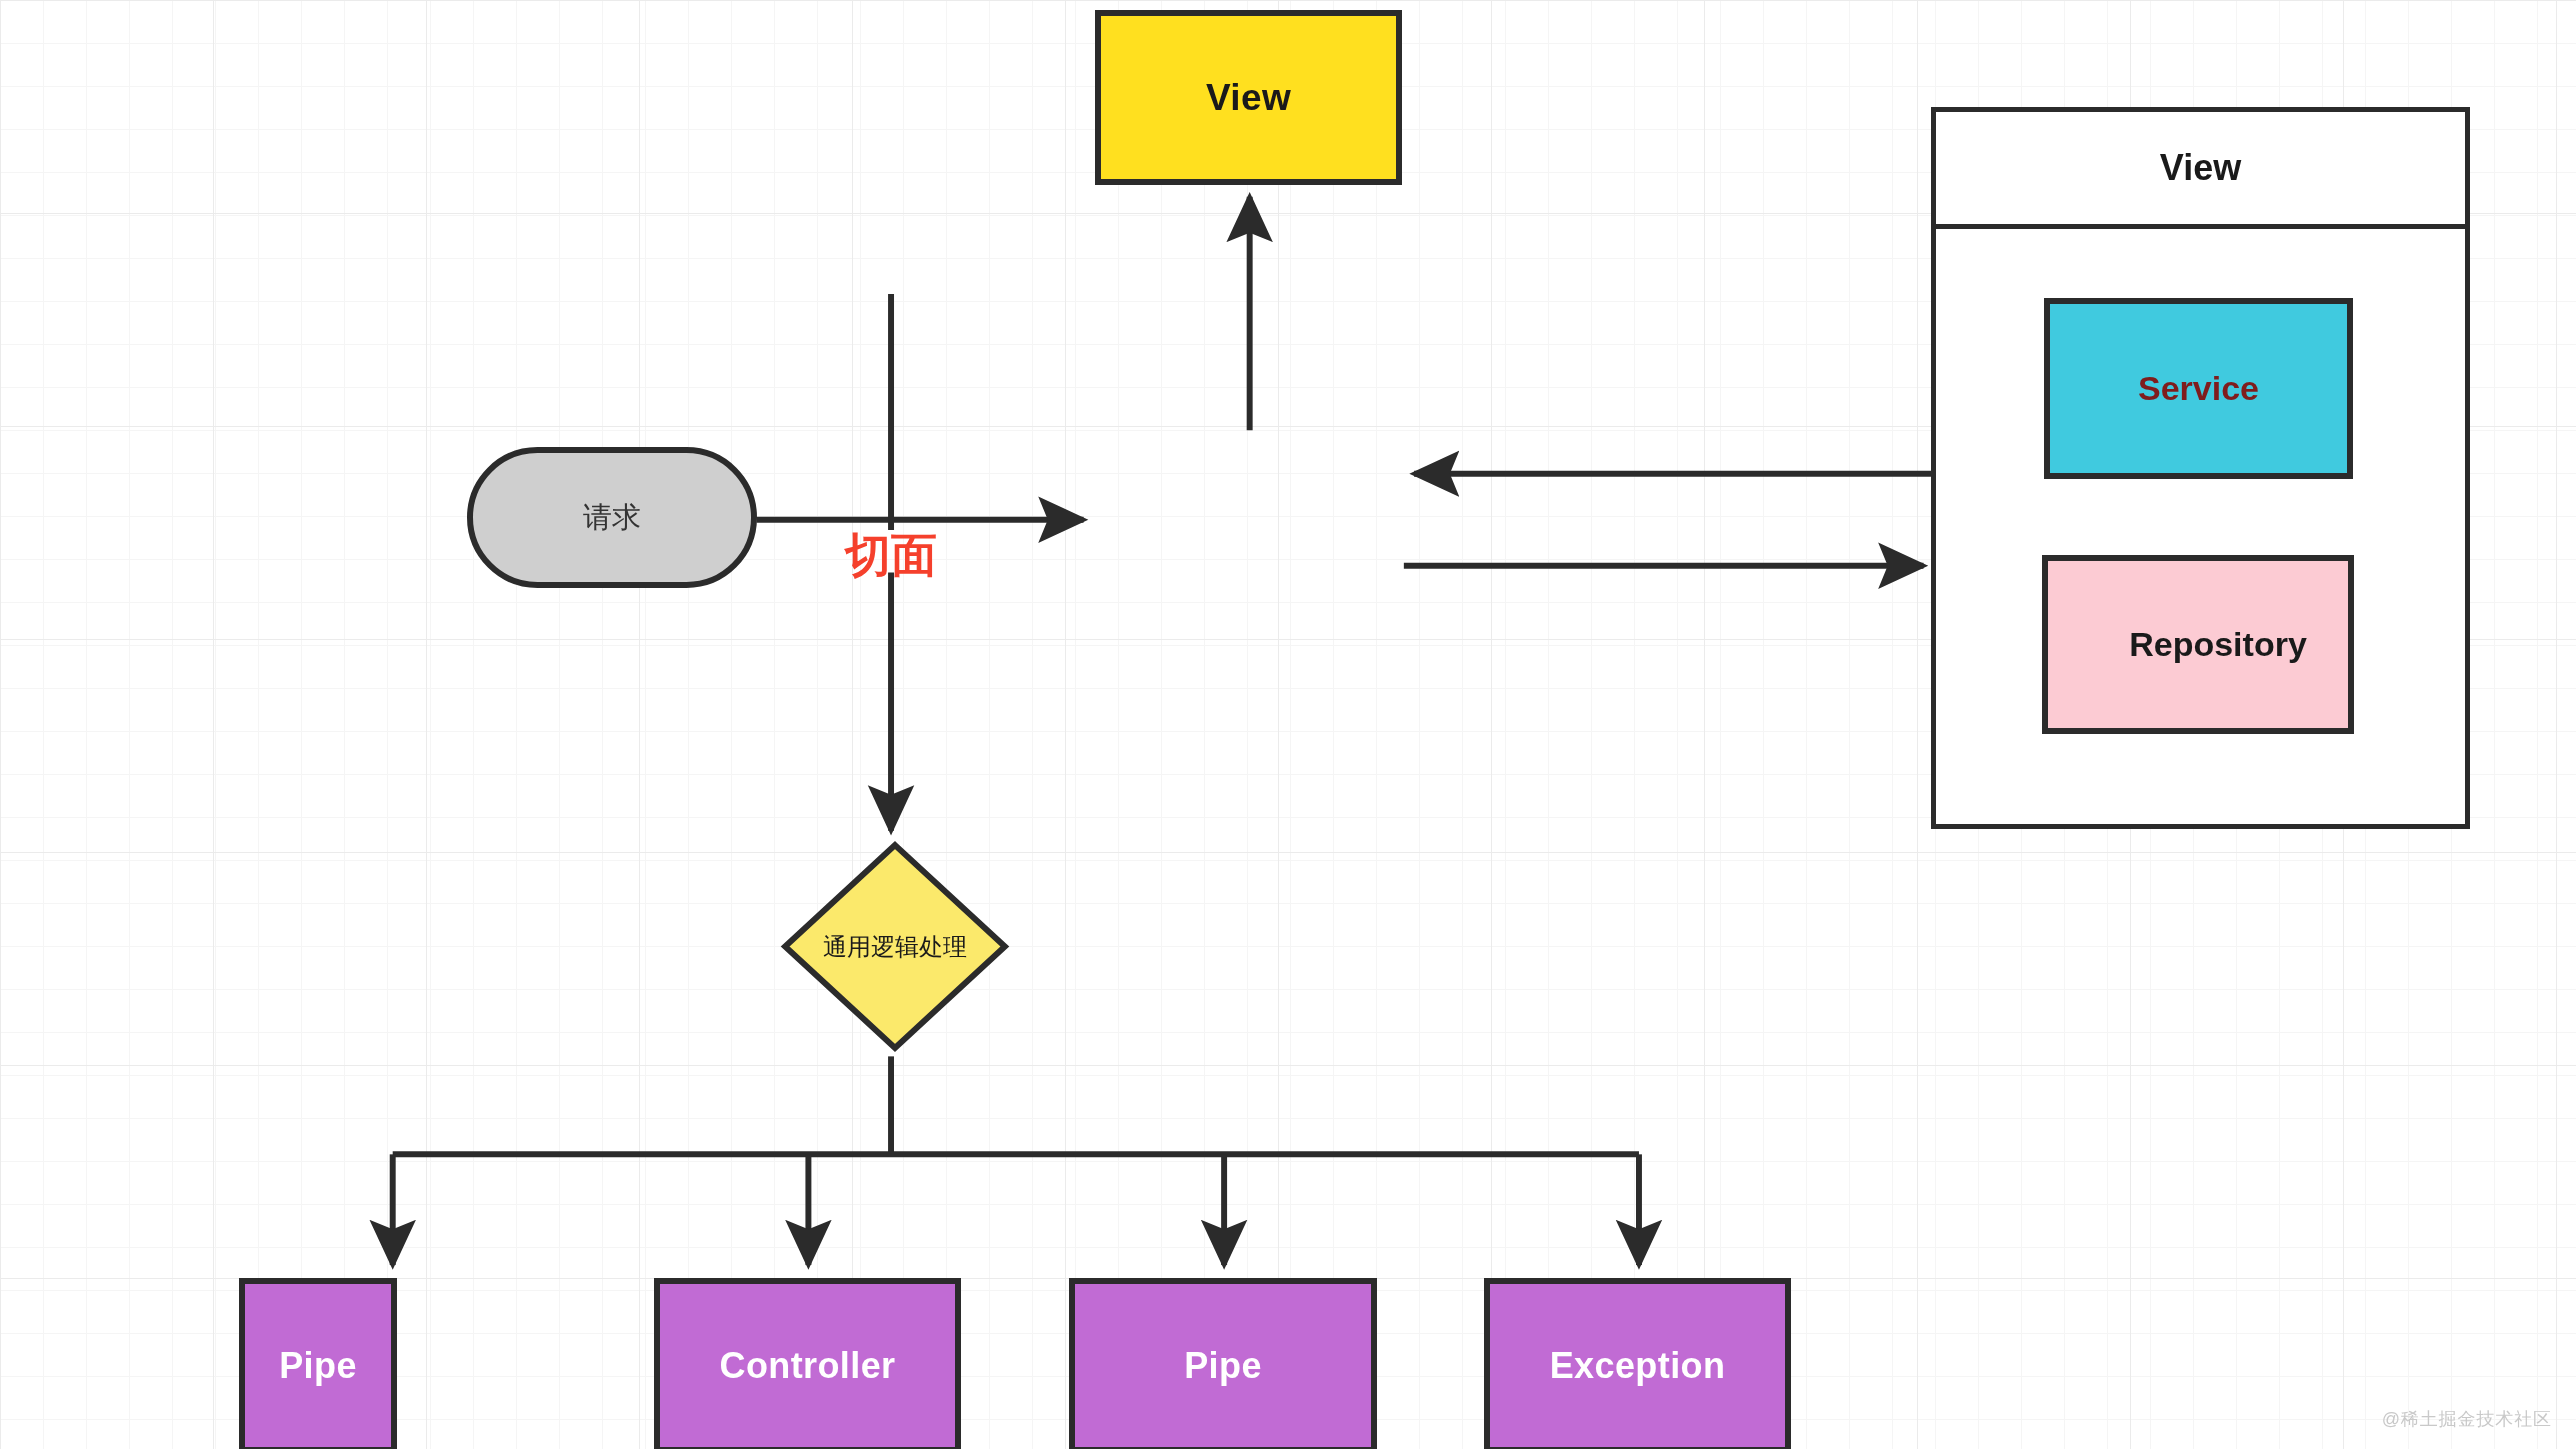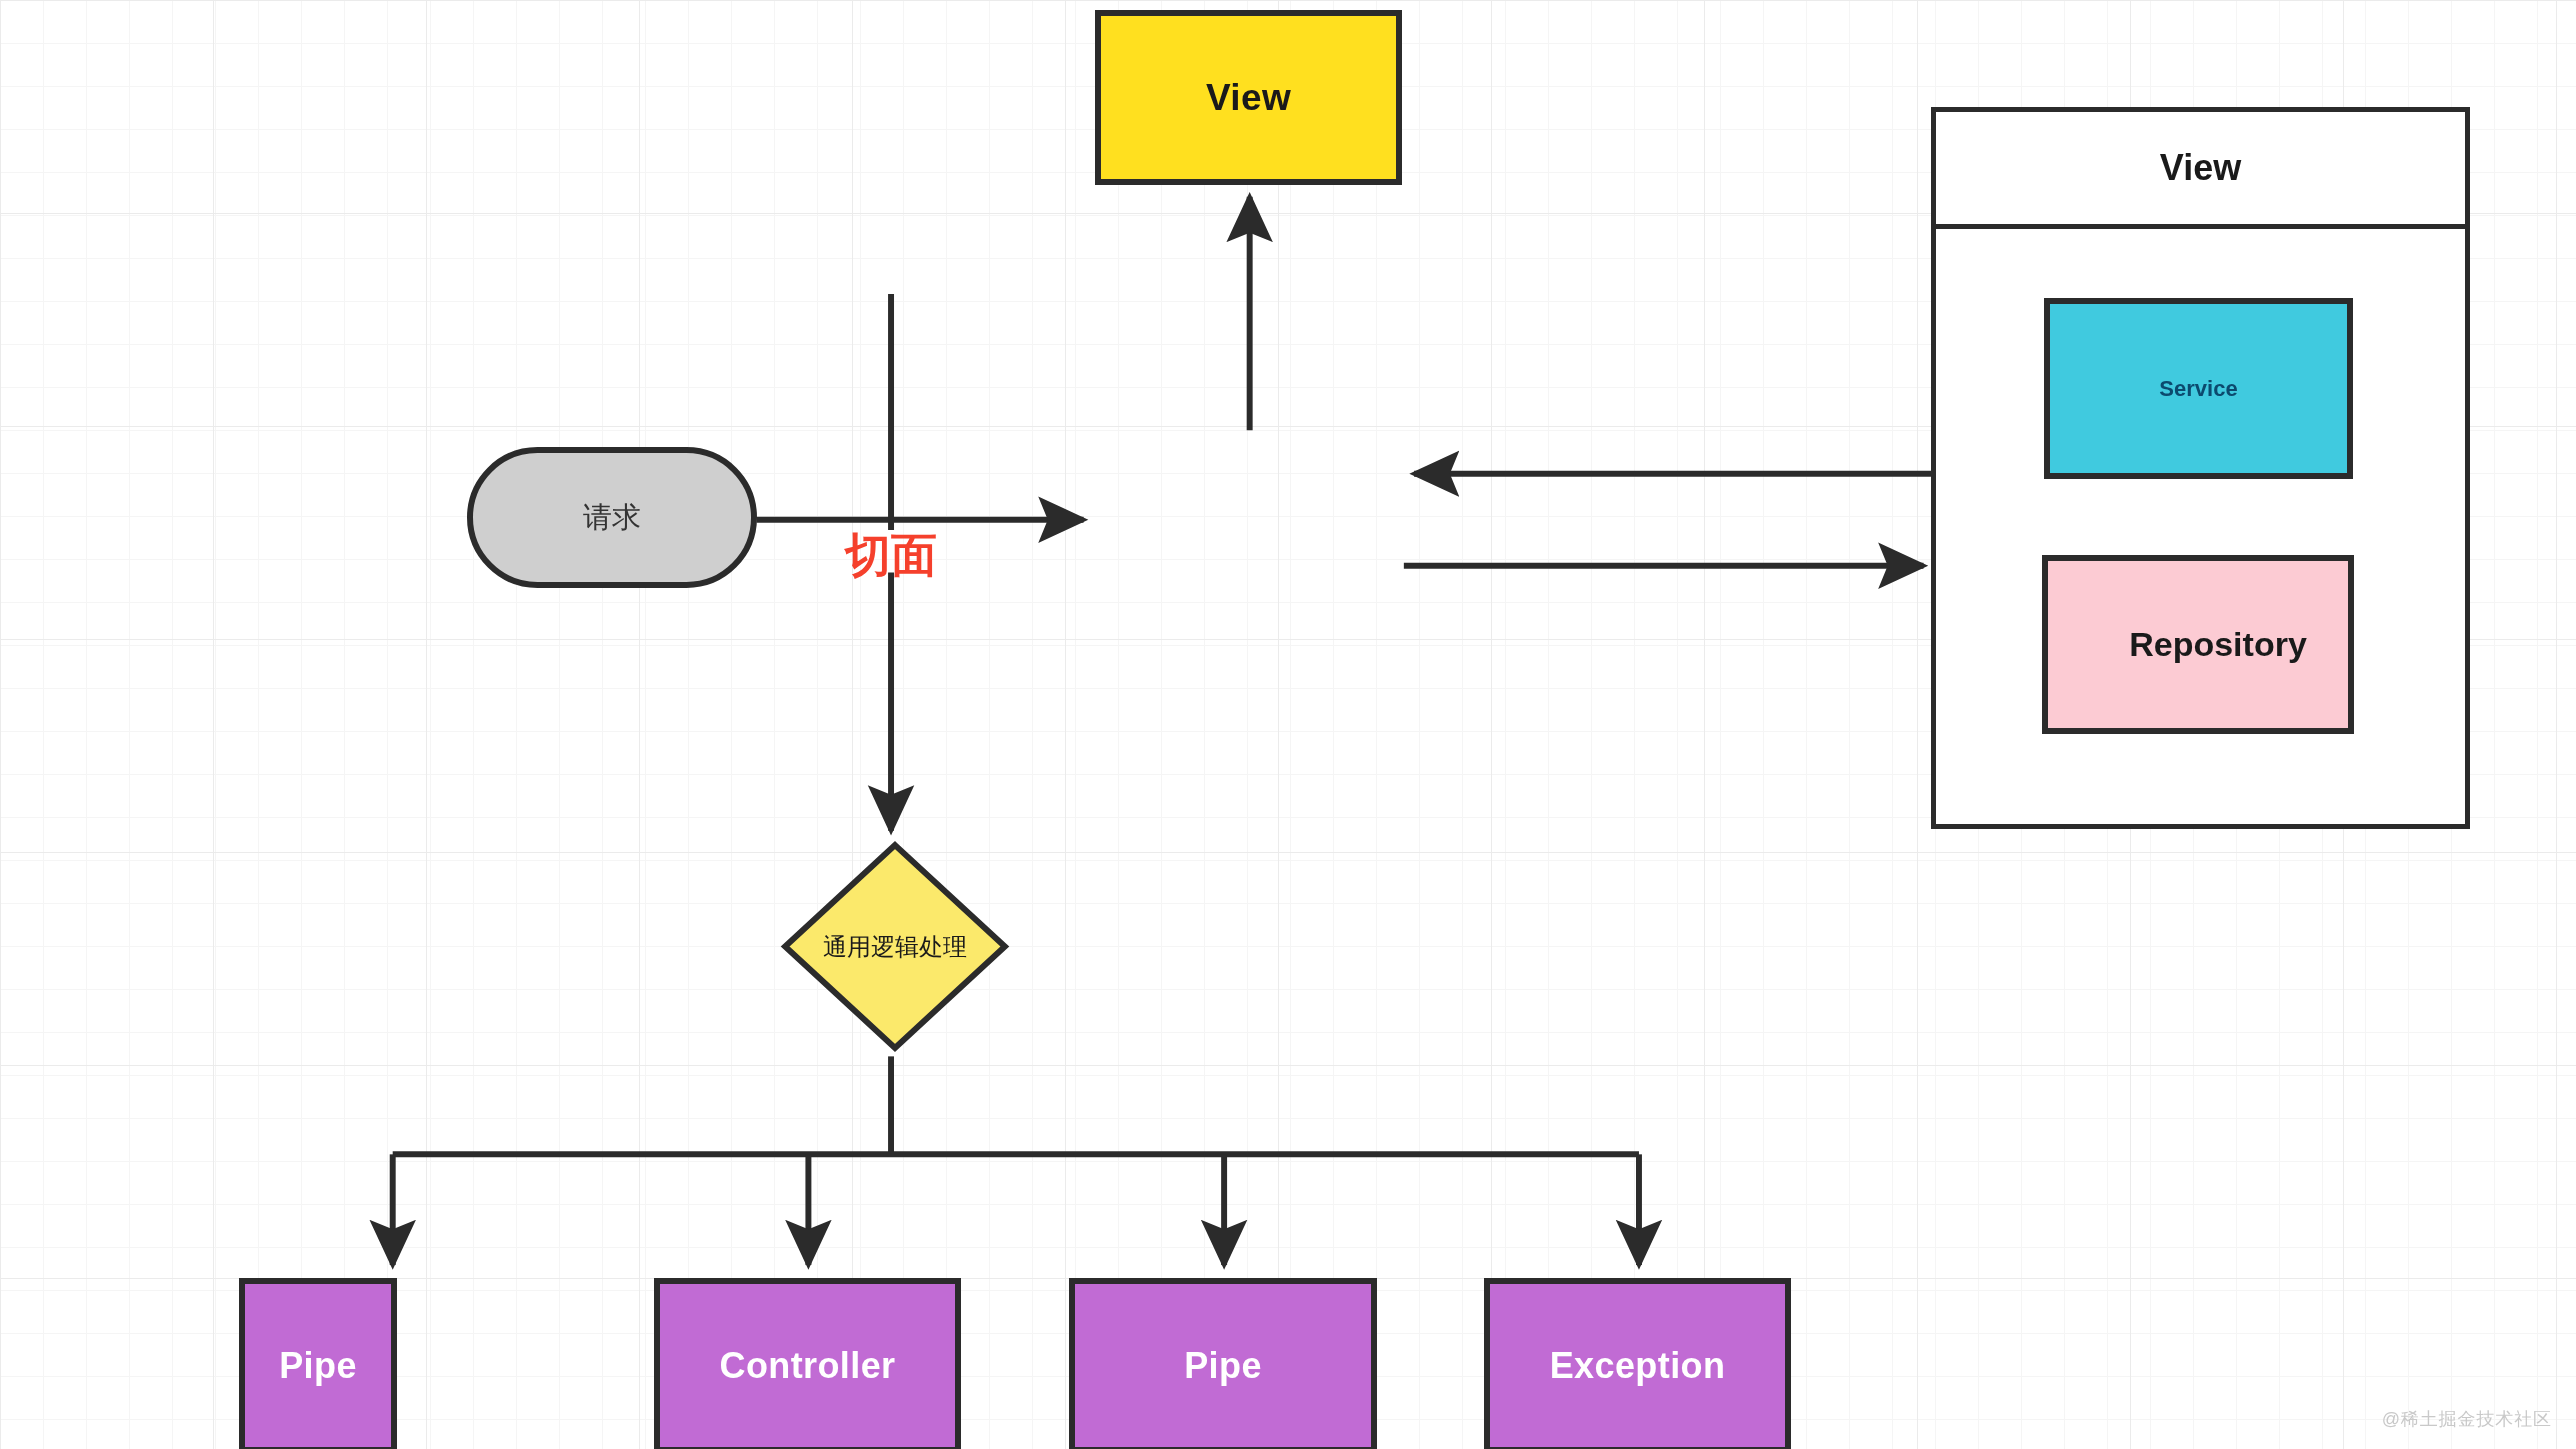--- a/index.html
+++ b/index.html
@@ -126,21 +126,21 @@
   }
   #model-header .label {
     font-size: 36px; font-weight: bold; color: #1a1a1a;
   }
   #node-service {
     left: 2044px; top: 298px;
     width: 309px; height: 181px;
     background: #40cadf;
   }
   #node-service .label {
-    font-size: 22px; font-weight: bold; color: #0c4a6e;
+    font-size: 34px; font-weight: bold; color: #7f1d1d;
   }
   #node-repository {
     left: 2042px; top: 555px;
     width: 312px; height: 179px;
     background: #fccbd3;
   }
   #node-repository .label {
     font-size: 34px; font-weight: bold; color: #1a1a1a; margin-left: 40px;
   }
 

